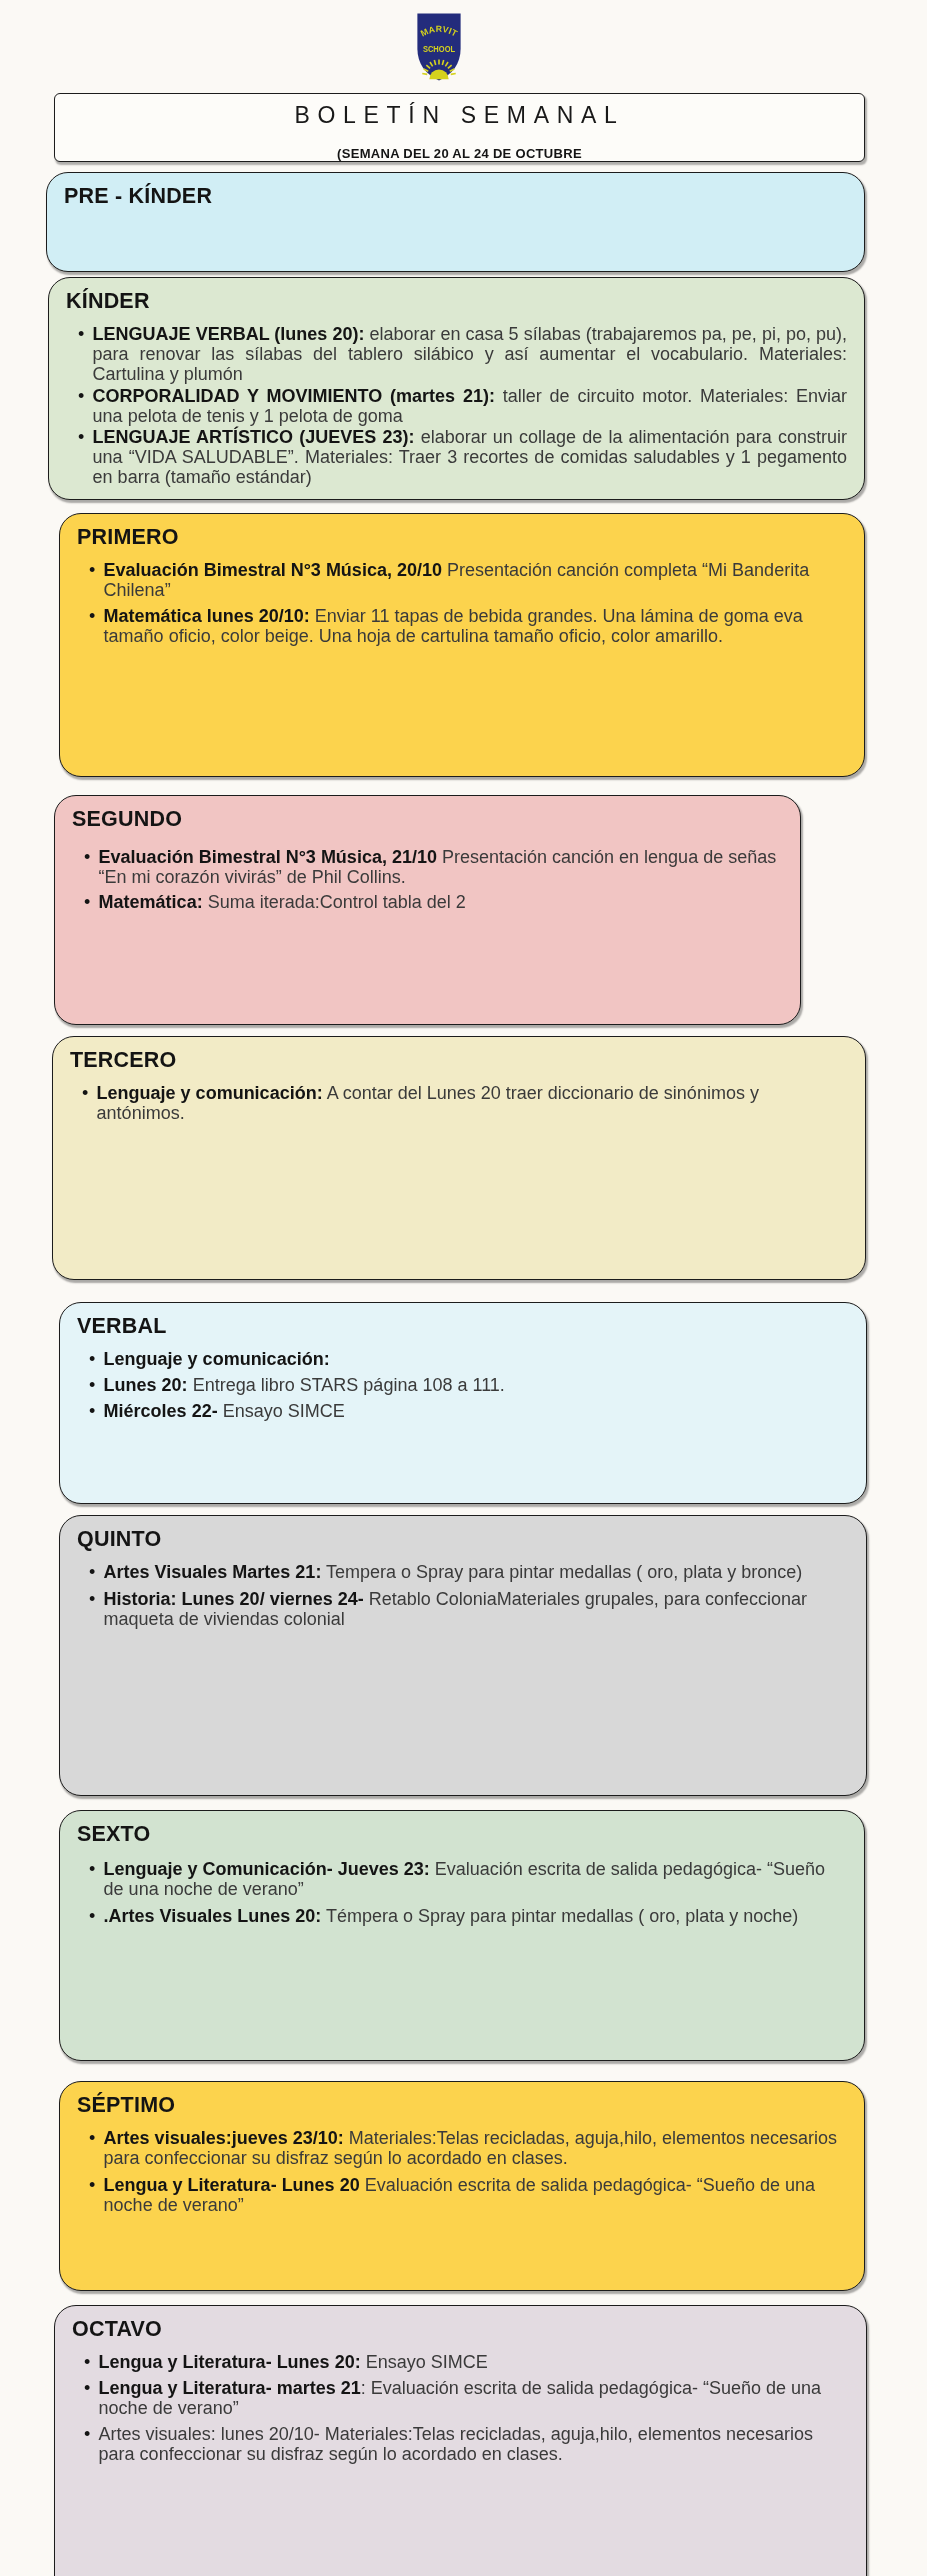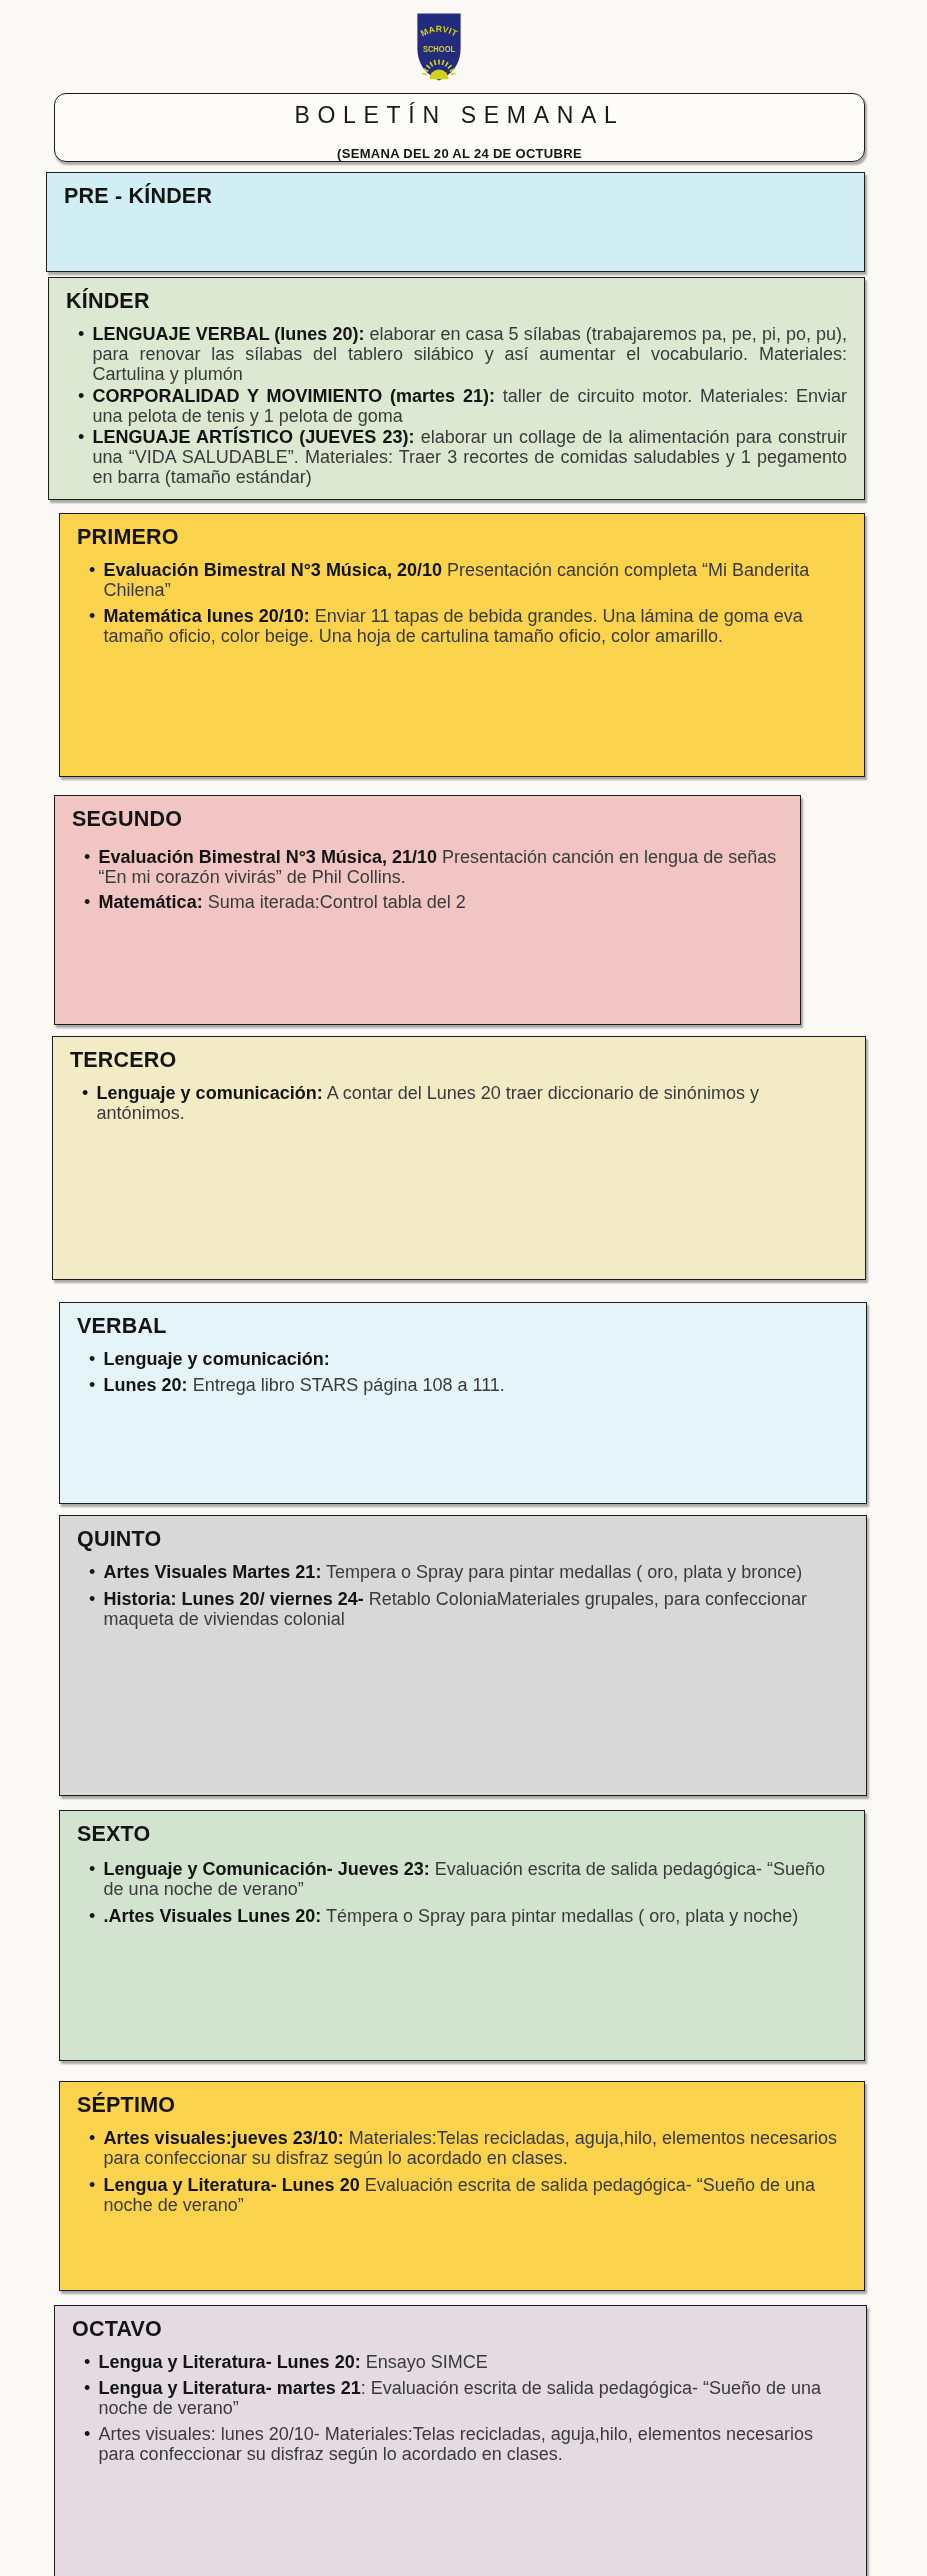--- a/index.html
+++ b/index.html
@@ -23,42 +23,42 @@
   .logo .shield{fill:var(--shield,#232c7c);}
   .logo .logo-word{fill:var(--logo-accent,#d5d21d);font-family:"Liberation Sans",sans-serif;font-weight:bold;}
   .logo .sun-ray{stroke:var(--logo-accent,#d5d21d);stroke-width:3.5;}
   .logo .sun-dome{fill:var(--logo-accent,#d5d21d);}
   .title-box{
     margin:10.3px 0 0 54px;
     width:811px;
     min-height:58px;
     background:#fdfcf9;
     border:1.3px solid var(--ink);
-    border-radius:12px;
+    border-radius:6px;
     box-shadow:1.7px 2.6px 1.7px rgba(0,0,0,0.30);
     text-align:center;
     padding-top:7.7px;
   }
   .title-box h1{
     font-size:23px;
     font-weight:400;
     letter-spacing:7.7px;
     color:#191919;
     line-height:1.2;
   }
   .title-box .subtitle{
     font-size:13px;
     font-weight:bold;
     letter-spacing:0.3px;
     color:#141414;
     margin-top:16px;
   }
   .section{
     border:1.7px solid var(--ink);
-    border-radius:0;
+    border-radius:22px;
     box-shadow:1.7px 2.6px 1.7px rgba(0,0,0,0.32);
     padding:11px 17px 10.3px 17px;
     overflow:hidden;
   }
   .sec-heading{
     font-size:21.5px;
     font-weight:bold;
     color:#141414;
     line-height:1.15;
     margin-bottom:10.3px;
@@ -172,20 +172,21 @@
     <ul class="bulletin-list">
           <li><b>Lenguaje y comunicación:</b><span> A contar del Lunes 20 traer diccionario de sinónimos y antónimos.</span></li>
         </ul>
   </section>
 
   <section class="section sec-cuarto" style="background: rgb(228, 244, 248);">
     <h2 class="sec-heading">VERBAL</h2>
     <ul class="bulletin-list">
           <li><b>Lenguaje y comunicación:</b></li>
           <li><b>Lunes 20:</b><span> Entrega libro STARS página 108 a 111.</span></li>
+          <li><b>Miércoles 22-</b><span> Ensayo SIMCE</span></li>
         </ul>
   </section>
 
   <section class="section sec-quinto" style="background: rgb(216, 216, 216);">
     <h2 class="sec-heading">QUINTO</h2>
     <ul class="bulletin-list">
           <li><b>Artes Visuales Martes 21:</b><span>  Tempera o Spray para pintar medallas ( oro, plata y bronce)</span></li>
           <li><b>Historia: Lunes 20/ viernes 24-</b><span> Retablo ColoniaMateriales grupales, para confeccionar maqueta de viviendas colonial</span></li>
         </ul>
   </section>

